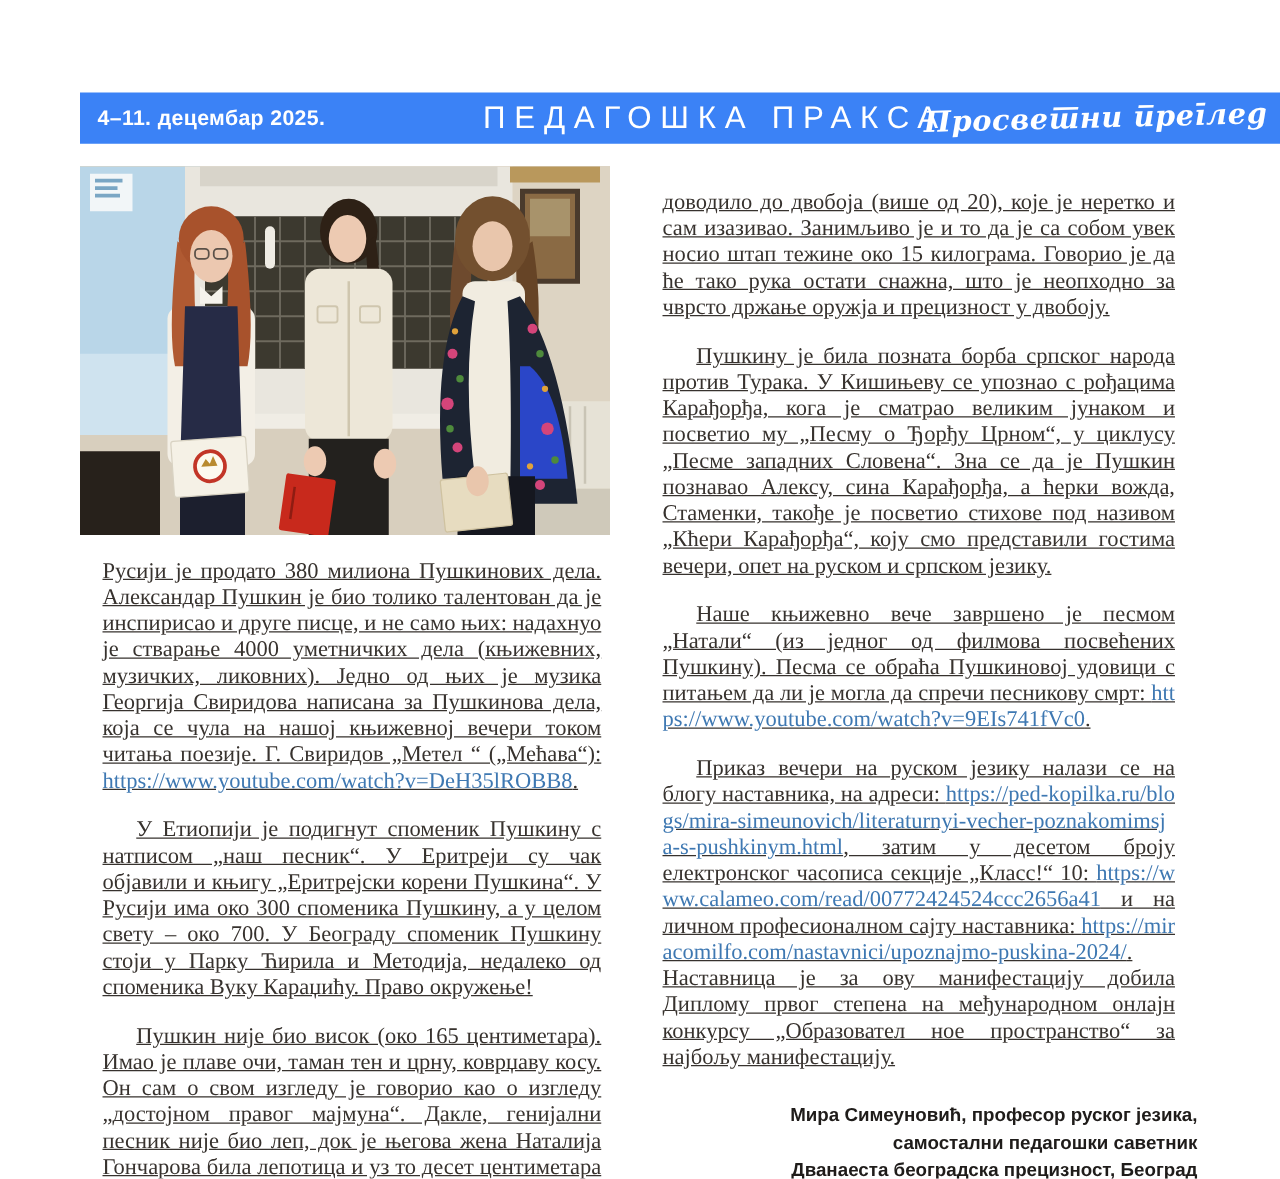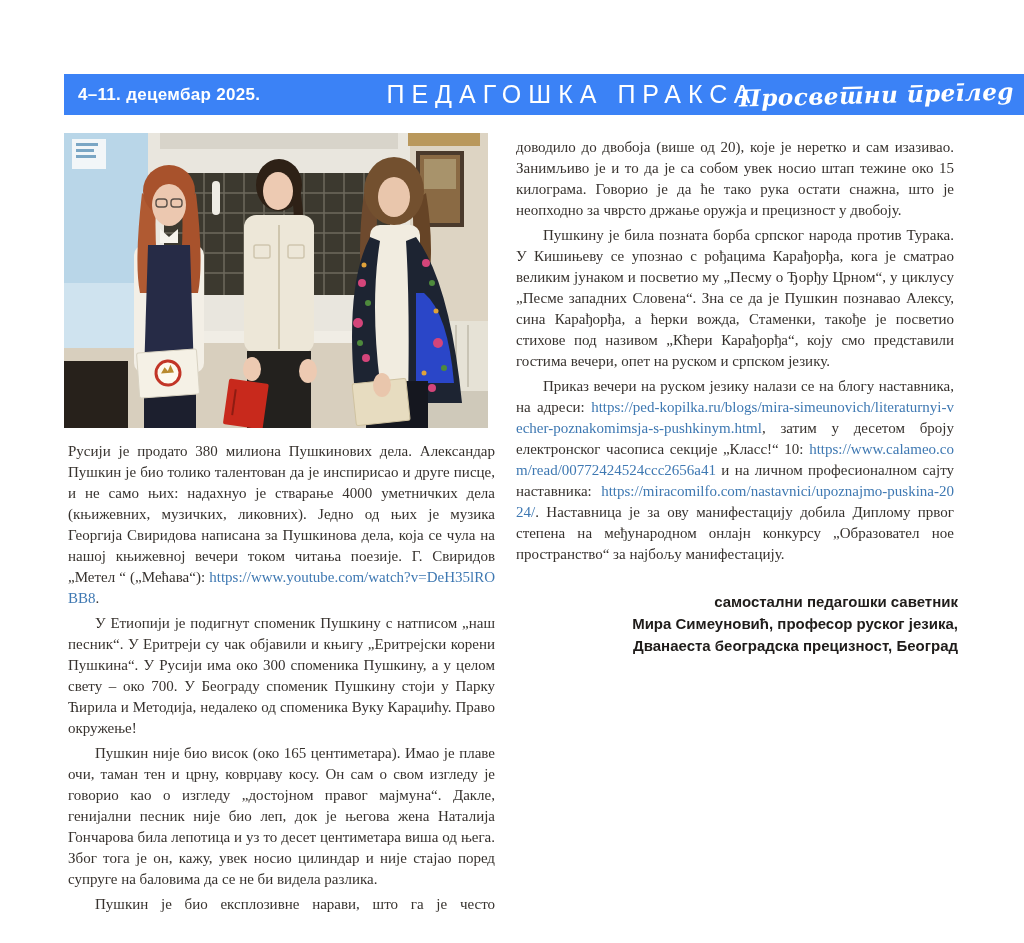--- a/index.html
+++ b/index.html
@@ -21,21 +21,21 @@
             font-weight:bold;font-size:22px;}
 
   
   .content{position:absolute;left:64px;top:133px;display:flex;gap:13px;}
   .col-left{width:435px;}
   .col-right{width:446px;}
 
   figure.photo{margin:0 0 13px 0;width:424px;height:295px;overflow:hidden;background:#d6ccba;}
   figure.photo svg{display:block;}
 
-  .para{margin:4px;font-size:15px;line-height:21px;text-align:justify;}
+  .para{margin:18px;font-size:18px;line-height:21px;text-align:justify;text-decoration:underline;}
   .para.indent{text-indent:27px;}
   .para.stretch{text-align-last:justify;}
   .heading{margin:15px 0 1px 0;font-size:17px;line-height:21px;font-weight:bold;text-indent:27px;}
   a.link{color:#3e78b2;text-decoration:none;word-break:break-all;cursor:pointer;}
 
   .signature{margin-top:26px;text-align:right;
              font-family:"Liberation Sans", sans-serif;font-weight:bold;
              font-size:15px;line-height:22px;color:#1f1c1a;}
 </style>
 </head>
@@ -193,23 +193,24 @@
           <p class="para indent">У Етиопији је подигнут споменик Пушкину с натписом „наш песник“. У Еритреји су чак објавили и књигу „Еритрејски корени Пушкина“. У Русији има око 300 споменика Пушкину, а у целом свету – око 700. У Београду споменик Пушкину стоји у Парку Ћирила и Методија, недалеко од споменика Вуку Караџићу. Право окружење!</p>
           <p class="para indent">Пушкин није био висок (око 165 центиметара). Имао је плаве очи, таман тен и црну, коврџаву косу. Он сам о свом изгледу је говорио као о изгледу „достојном правог мајмуна“. Дакле, генијални песник није био леп, док је његова жена Наталија Гончарова била лепотица и уз то десет центиметара виша од њега. Због тога је он, кажу, увек носио цилиндар и није стајао поред супруге на баловима да се не би видела разлика.</p>
           <p class="para indent stretch">Пушкин је био експлозивне нарави, што га је често</p>
         </div>
     </div>
 
     <div class="col-right">
       <div class="paragraphs">
           <p class="para">доводило до двобоја (више од 20), које је неретко и сам изазивао. Занимљиво је и то да је са собом увек носио штап тежине око 15 килограма. Говорио је да ће тако рука остати снажна, што је неопходно за чврсто држање оружја и прецизност у двобоју.</p>
           <p class="para indent">Пушкину је била позната борба српског народа против Турака. У Кишињеву се упознао с рођацима Карађорђа, кога је сматрао великим јунаком и посветио му „Песму о Ђорђу Црном“, у циклусу „Песме западних Словена“. Зна се да је Пушкин познавао Алексу, сина Карађорђа, а ћерки вожда, Стаменки, такође је посветио стихове под називом „Кћери Карађорђа“, коју смо представили гостима вечери, опет на руском и српском језику.</p>
+          <p class="para indent">Наше књижевно вече завршено је песмом „Натали“ (из једног од филмова посвећених Пушкину). Песма се обраћа Пушкиновој удовици с питањем да ли је могла да спречи песникову смрт: <a class="link" href="#">https://www.youtube.com/watch?v=9EIs741fVc0</a>.</p>
           <p class="para indent">Приказ вечери на руском језику налази се на блогу наставника, на адреси: <a class="link" href="#">https://ped-kopilka.ru/blogs/mira-simeunovich/literaturnyi-vecher-poznakomimsja-s-pushkinym.html</a>, затим у десетом броју електронског часописа секције „Класс!“ 10: <a class="link" href="#">https://www.calameo.com/read/00772424524ccc2656a41</a> и на личном професионалном сајту наставника: <a class="link" href="#">https://miracomilfo.com/nastavnici/upoznajmo-puskina-2024/</a>. Наставница је за ову манифестацију добила Диплому првог степена на међународном онлајн конкурсу „Образовател ное пространство“ за најбољу манифестацију.</p>
         </div>
       <div class="signature">
+          <div>Мира Симеуновић, професор руског језика,</div>
           <div>самостални педагошки саветник</div>
-          <div>Мира Симеуновић, професор руског језика,</div>
           <div>Дванаеста београдска прецизност, Београд</div>
         </div>
     </div>
 
   </div>
 </div>
 
 </body></html>

